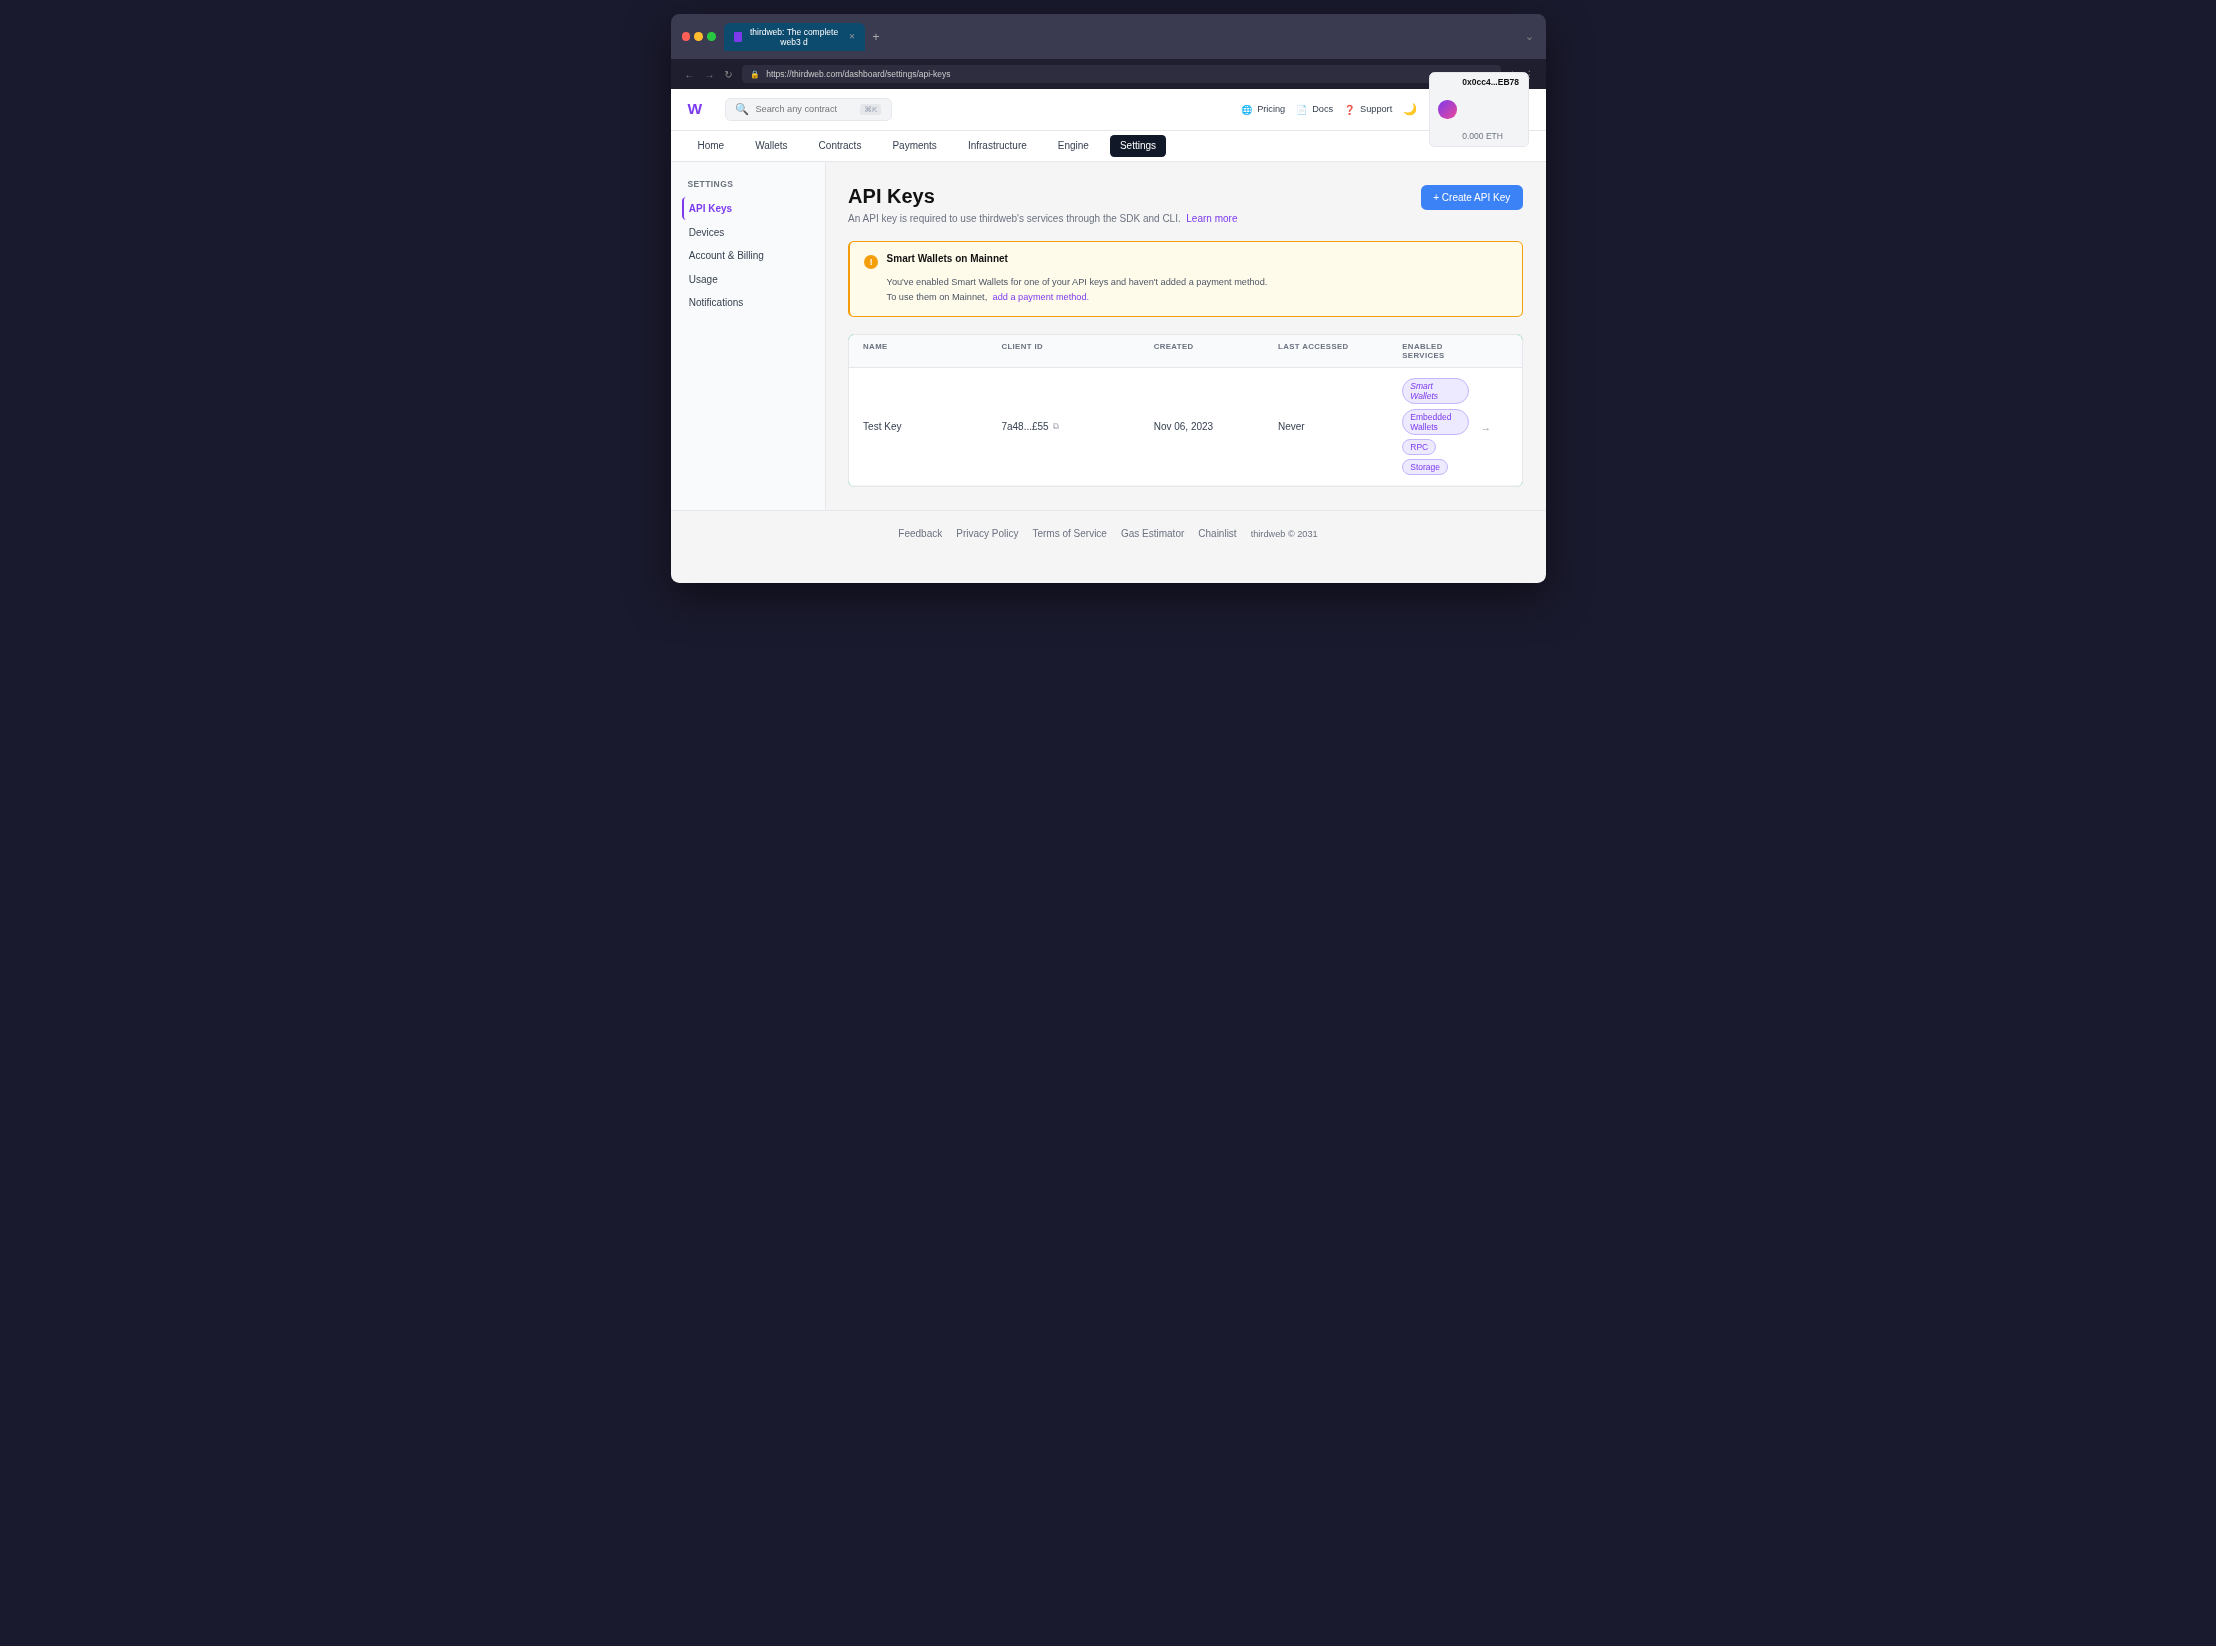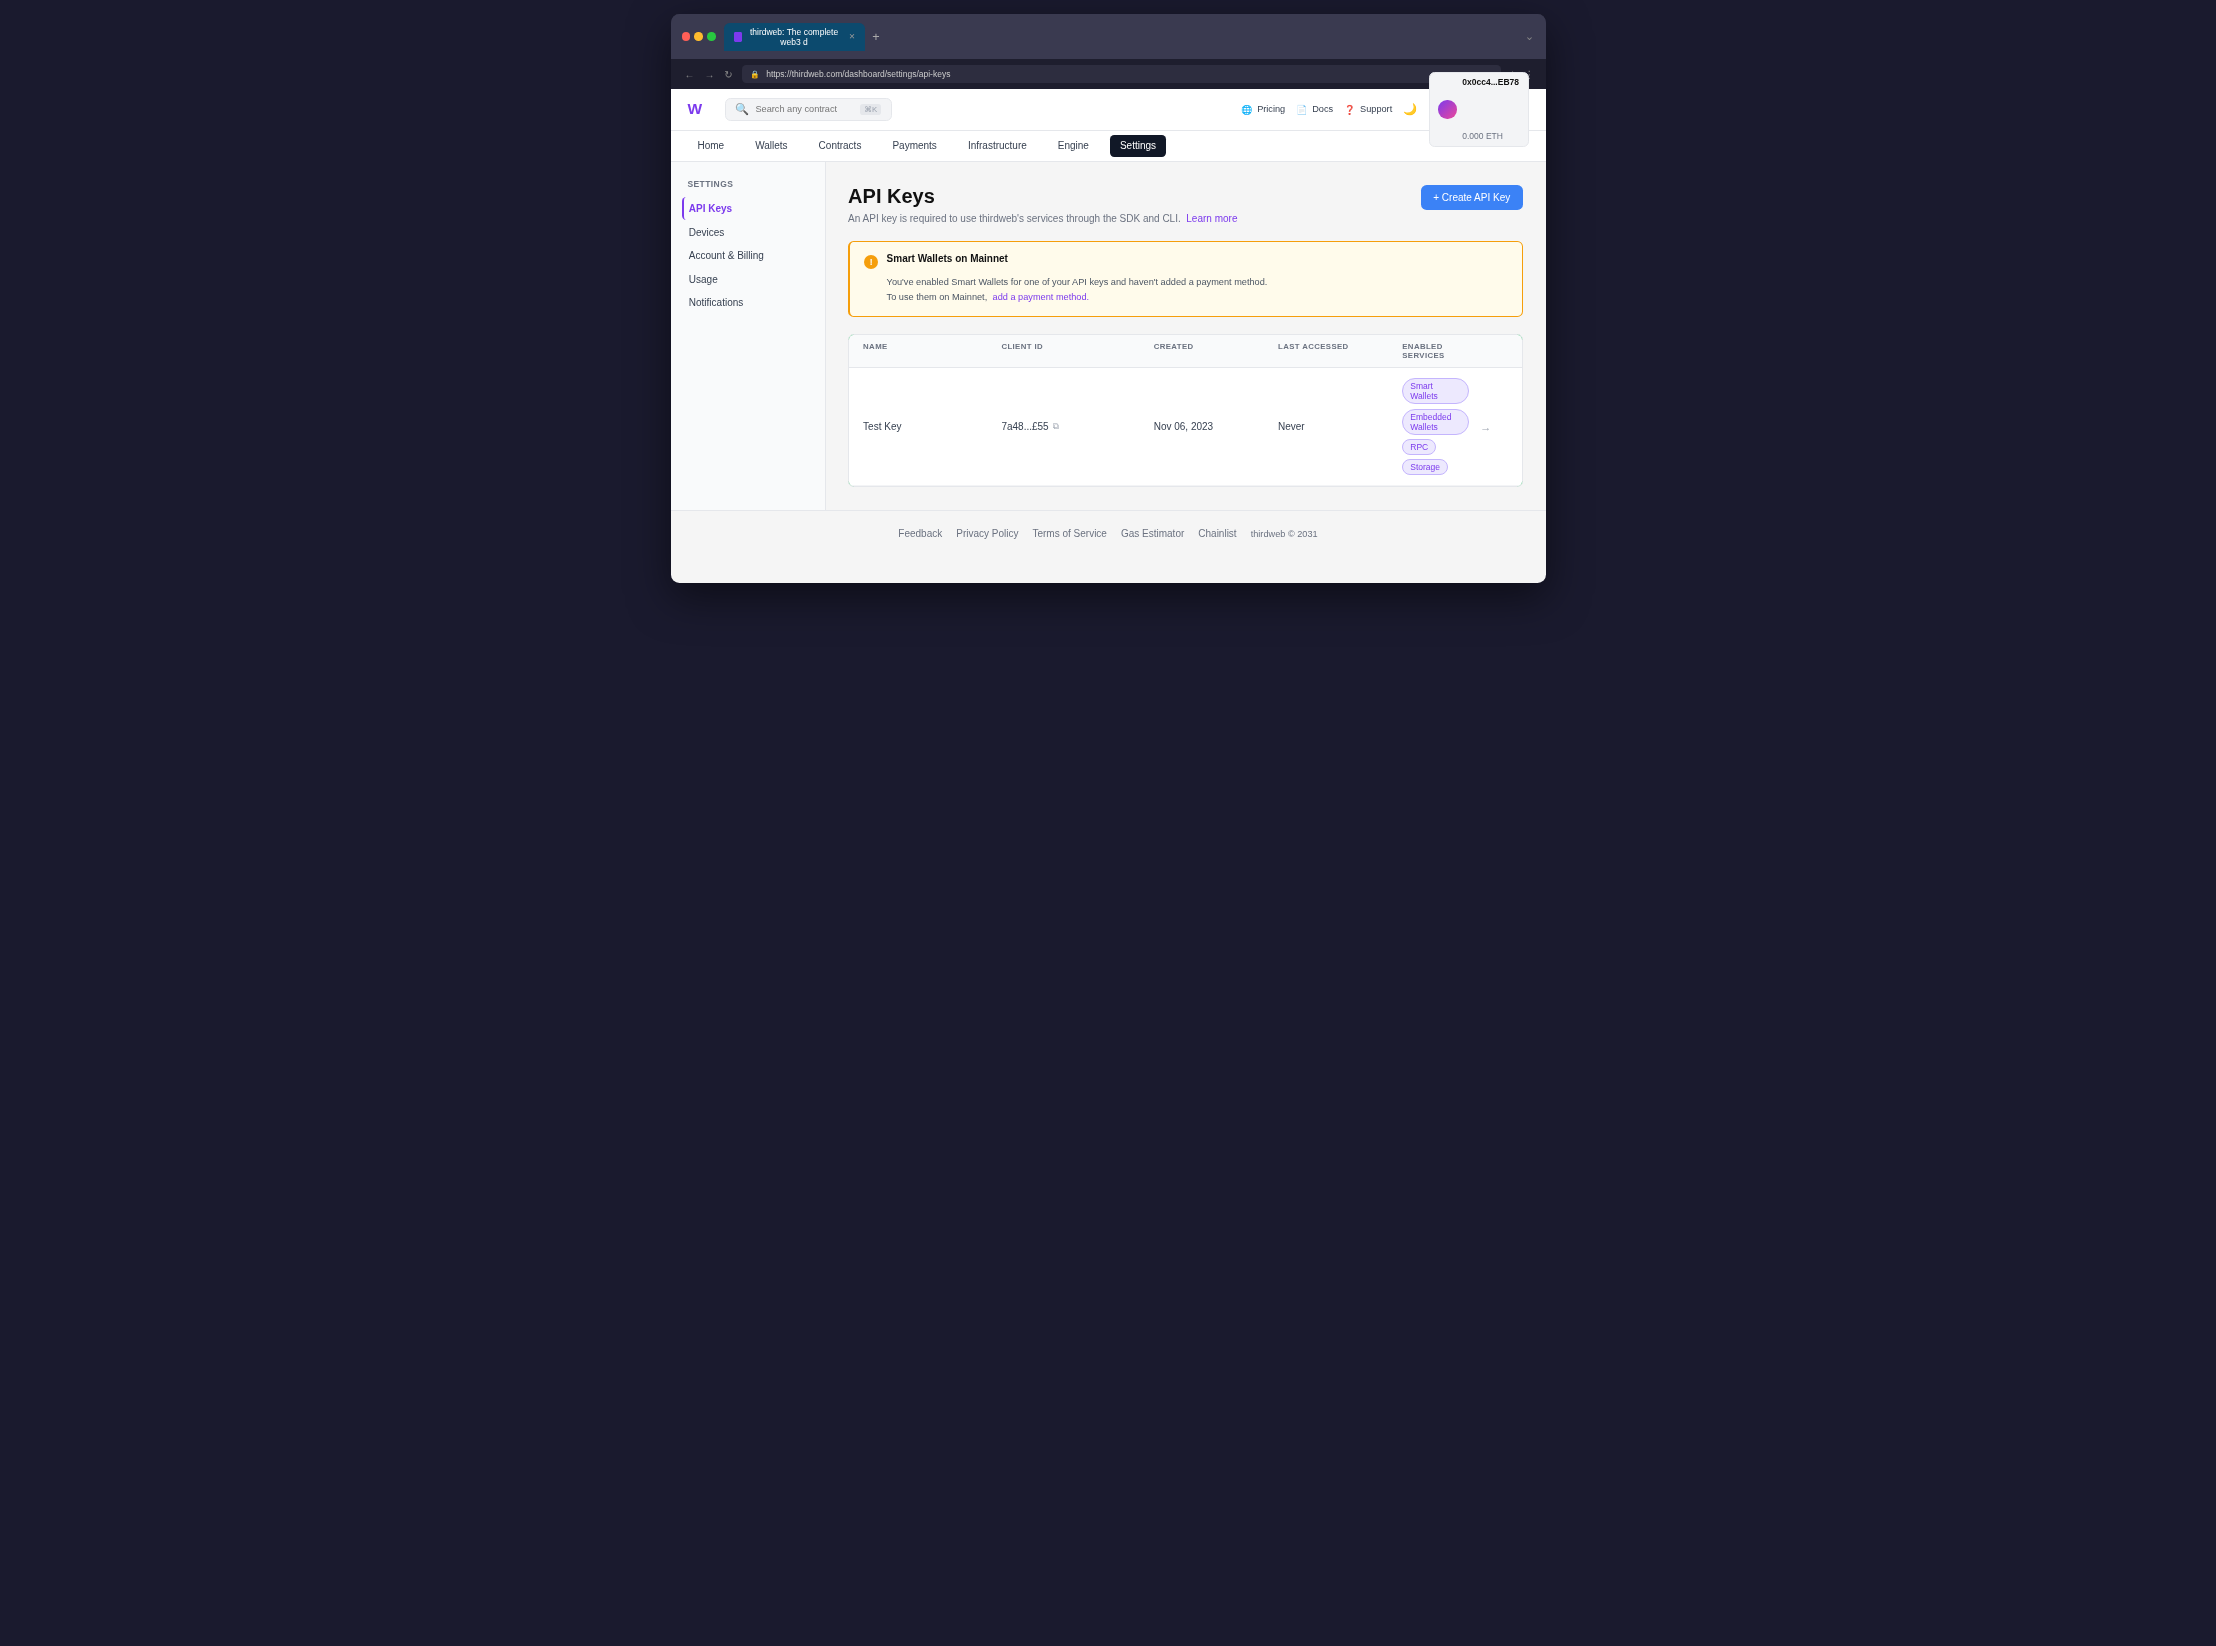--- a/index.html
+++ b/index.html
@@ -466,21 +466,21 @@
     }
 
     .service-badge {
       padding: 2.1px 7px;
       border-radius: 14px;
       font-size: 8.5px;
       font-weight: 500;
       cursor: pointer;
     }
 
-    .badge-smart-wallets { background: #ede9fe; color: #7c3aed; border: 0.7px solid #c4b5fd; }
+    .badge-smart-wallets { background: #ede9fe; color: #7c3aed; border: 0.7px solid #c4b5fd; font-style: italic; }
     .badge-embedded-wallets { background: #ede9fe; color: #7c3aed; border: 0.7px solid #c4b5fd; }
     .badge-rpc { background: #ede9fe; color: #7c3aed; border: 0.7px solid #c4b5fd; }
     .badge-storage { background: #ede9fe; color: #7c3aed; border: 0.7px solid #c4b5fd; }
 
     .badges-container {
       display: flex;
       gap: 4.2px;
       flex-wrap: wrap;
     }
 

